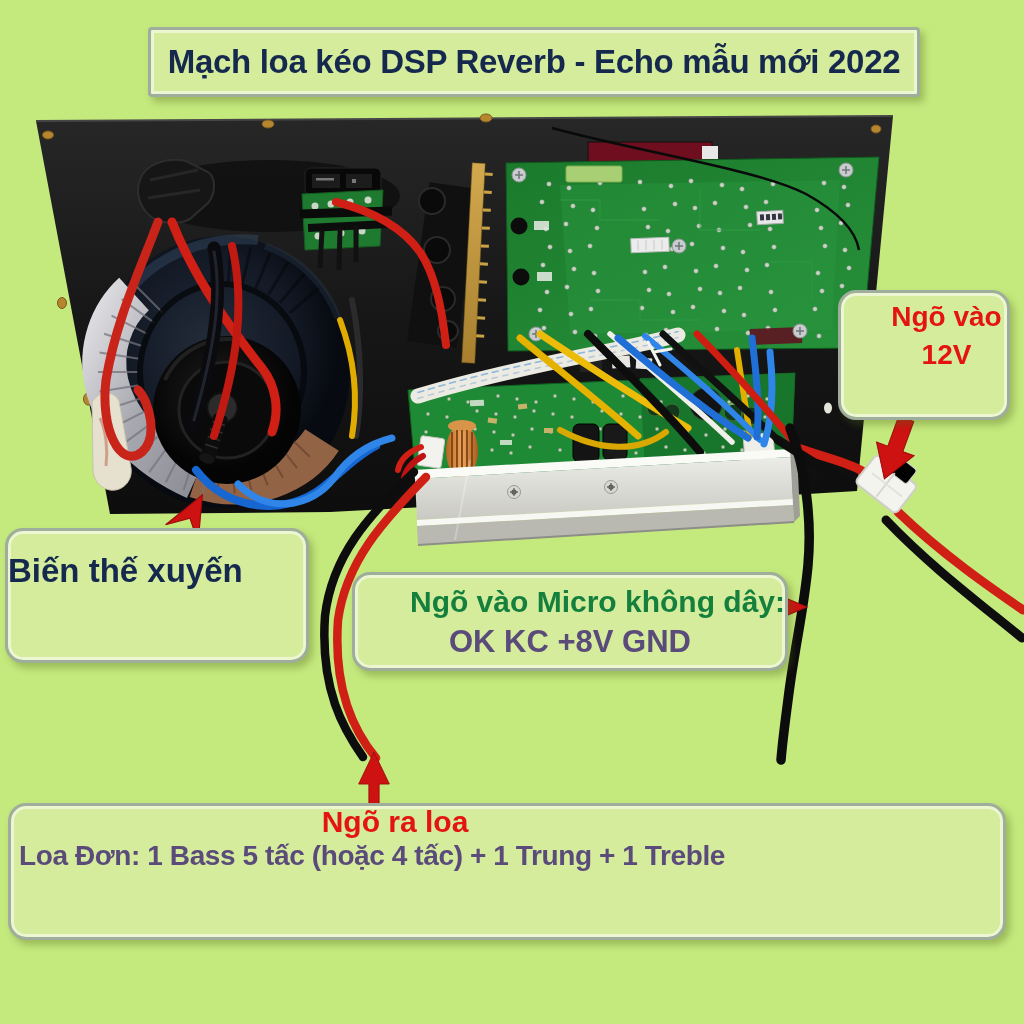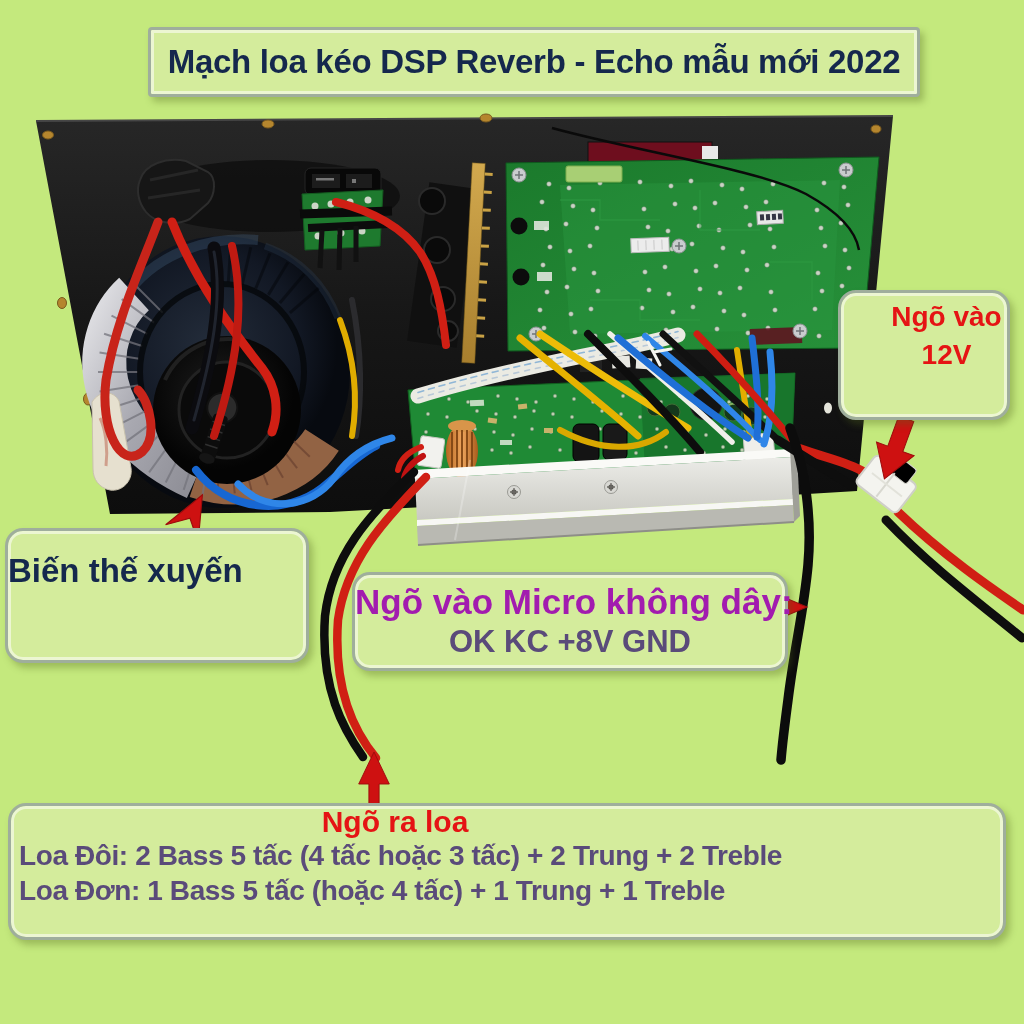--- a/index.html
+++ b/index.html
@@ -10,21 +10,21 @@
     box-shadow:4px 5px 7px rgba(80,100,30,.35), inset 0 0 0 3px rgba(255,255,255,.55);
     box-sizing:border-box;font-weight:bold;}
   .title-box{left:148px;top:27px;width:772px;height:70px;border-radius:4px;
     display:flex;align-items:center;justify-content:center;}
   .title-box .t{color:#15284d;font-size:33px;letter-spacing:-.3px;white-space:nowrap;}
   .battery-box{left:838px;top:290px;width:172px;height:130px;text-align:center;padding-top:5px;padding-left:45px;}
   .battery-box div{color:#e51414;font-size:28px;line-height:38px;white-space:nowrap;}
   .transformer-box{left:5px;top:528px;width:304px;height:135px;text-align:left;padding-top:17px;}
   .transformer-box div{color:#15284d;font-size:33px;line-height:46px;white-space:nowrap;}
   .micro-box{left:352px;top:572px;width:436px;height:99px;text-align:center;padding-top:7px;}
-  .micro-box .l1{color:#a21caf;font-size:35px;line-height:40px;white-space:nowrap;}
+  .micro-box .l1{color:#15803d;font-size:30px;line-height:40px;white-space:nowrap;text-align:right;}
   .micro-box .l2{color:#5a4b7a;font-size:31px;line-height:40px;white-space:nowrap;}
   .speaker-box{left:8px;top:803px;width:998px;height:137px;}
   .speaker-box .hd{position:relative;left:-112px;text-align:center;color:#e51414;font-size:30px;line-height:32px;}
   .speaker-box .ln{color:#5a4b7a;font-size:28px;line-height:35px;letter-spacing:-.4px;padding-left:8px;white-space:nowrap;}
 </style>
 </head>
 <body>
 
 <div id="stage">
 
@@ -540,17 +540,16 @@
   <div>Biến thế xuyến</div>
 </div>
 
 <div class="callout micro-box">
   <div class="l1">Ngõ vào Micro không dây:</div>
   <div class="l2">OK KC +8V GND</div>
 </div>
 
 <div class="callout speaker-box">
   <div class="hd">Ngõ ra loa</div>
-  <div class="ln">Loa Đôi: 2 Bass 5 tấc (4 tấc hoặc 3 tấc) + 2 Trung + 2 Treble</div>
   <div class="ln">Loa Đơn: 1 Bass 5 tấc (hoặc 4 tấc) + 1 Trung + 1 Treble</div>
 </div>
 
 </div>
 
 </body></html>

